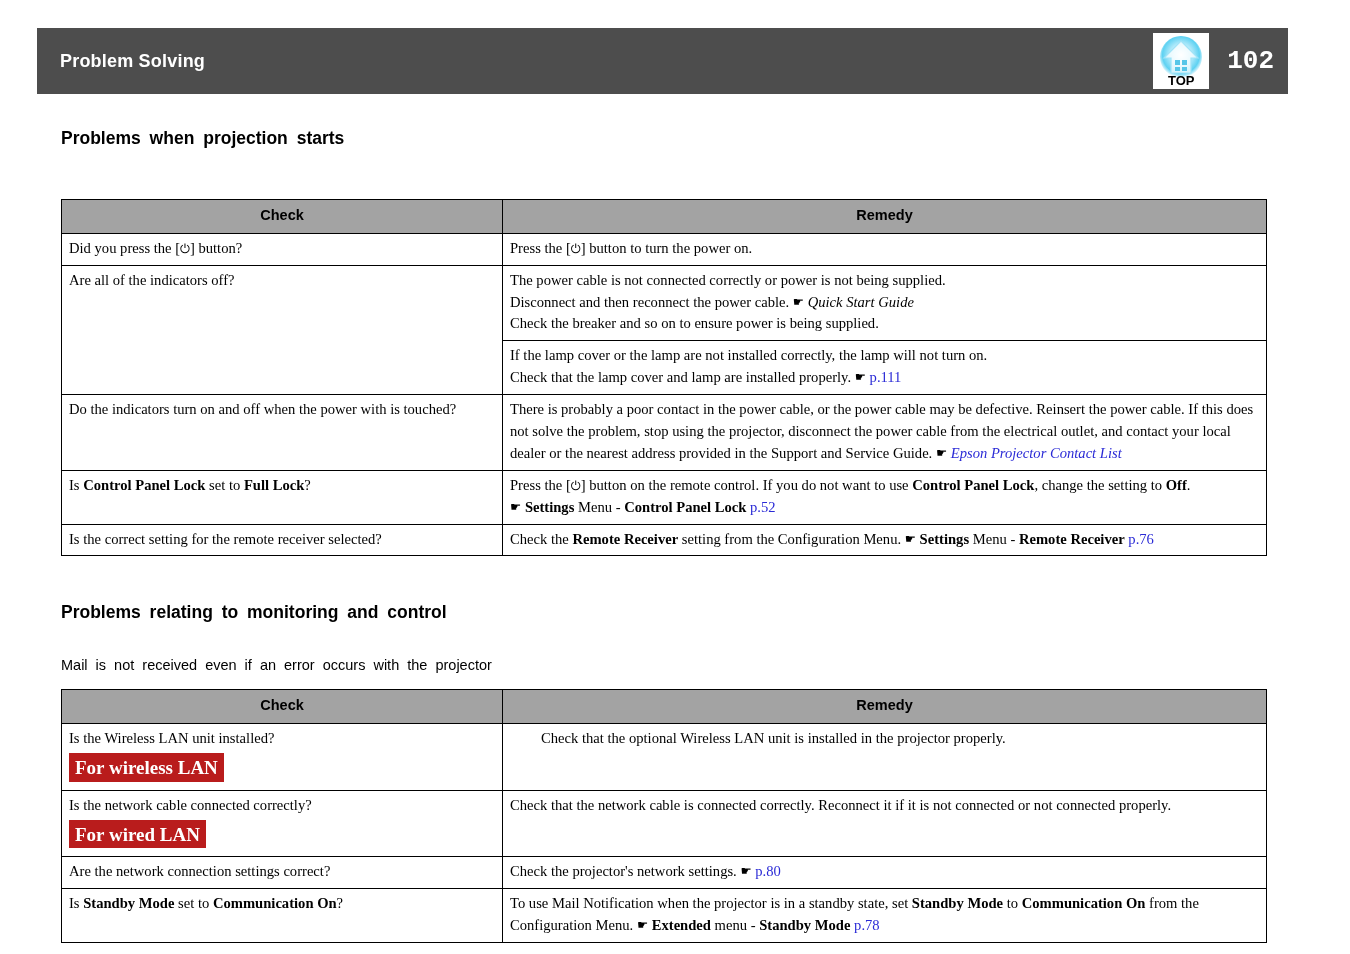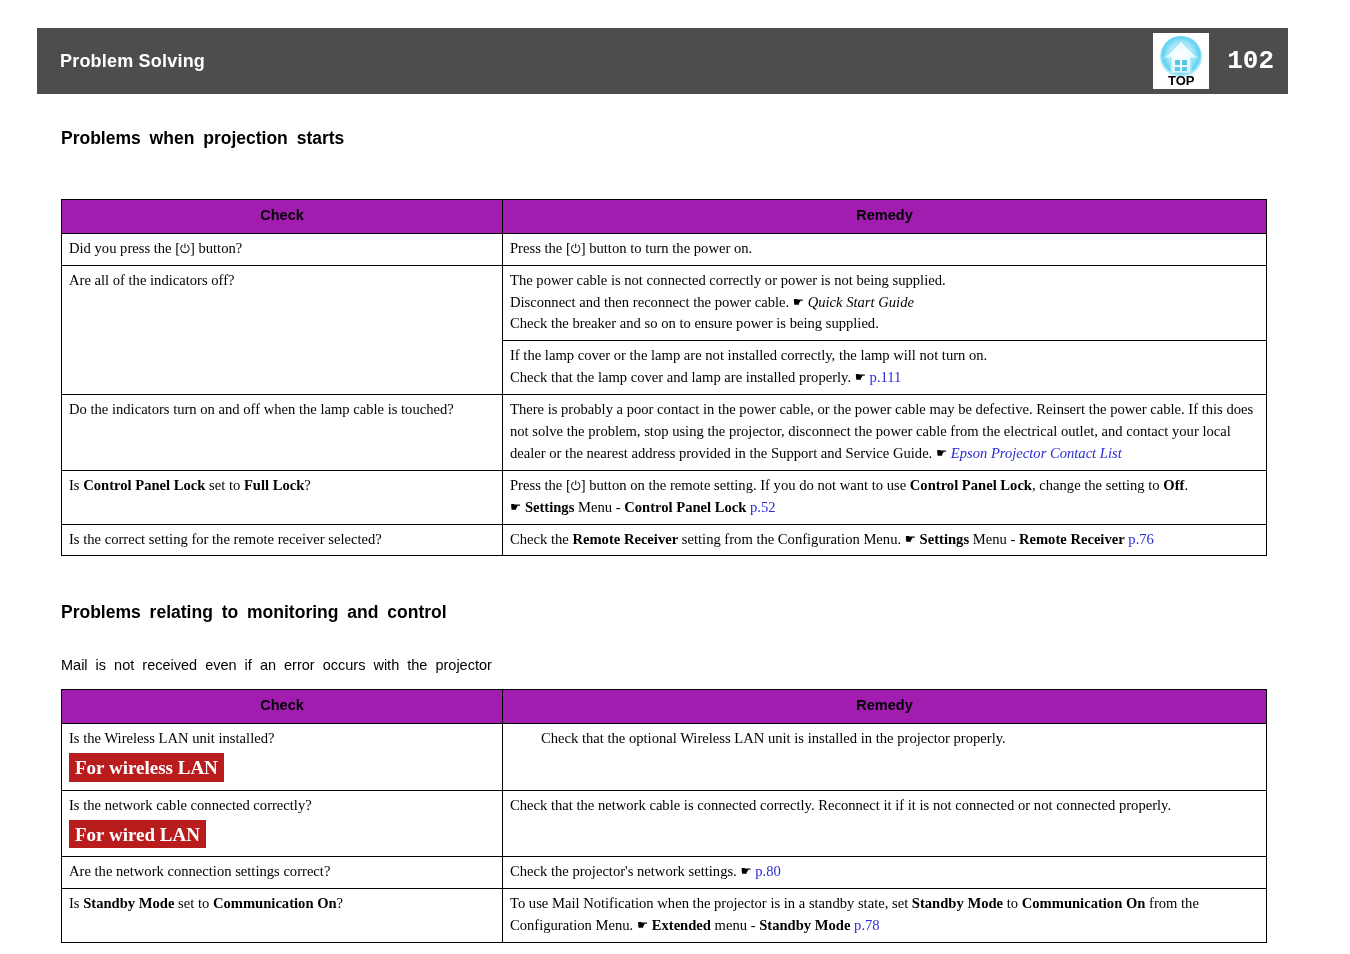--- a/index.html
+++ b/index.html
@@ -100,21 +100,21 @@
   table.doc-table td {
     border: 1px solid #000;
     padding: 4px 7px 5px 7px;
     vertical-align: top;
     font-family: "Liberation Serif", serif;
     font-size: 14.6px;
     line-height: 1.50;
     text-align: left;
   }
   table.doc-table th {
-    background: #a21caf;
+    background: #a3a3a3;
     text-align: center;
     font-weight: bold;
     font-family: "Liberation Sans", sans-serif;
     font-size: 14.5px;
     padding: 5px 6px 6px 6px;
   }
   col.c-check { width: 441px; }
   col.c-remedy { width: 764px; }
 
   .cell-line { display: block; }
@@ -217,32 +217,32 @@
               </td>
             </tr>
             <tr>
               <td>
                 <span class="cell-line"><span>If the lamp cover or the lamp are not installed correctly, the lamp will not turn on.</span></span>
                 <span class="cell-line"><span>Check that the lamp cover and lamp are installed properly. </span><span class="hand">☛</span><span> </span><span class="link">p.111</span></span>
               </td>
             </tr>
             <tr>
               <td>
-                <span class="cell-line"><span>Do the indicators turn on and off when the lamp cable is touched?</span></span>
+                <span class="cell-line"><span>Do the indicators turn on and off when the power with is touched?</span></span>
               </td>
               <td>
                 <span class="cell-line"><span>There is probably a poor contact in the power cable, or the power cable may be defective. Reinsert the power cable. If this does not solve the problem, stop using the projector, disconnect the power cable from the electrical outlet, and contact your local dealer or the nearest address provided in the Support and Service Guide. </span><span class="hand">☛</span><span> </span><span class="link-ital">Epson Projector Contact List</span></span>
               </td>
             </tr>
             <tr>
               <td>
                 <span class="cell-line"><span>Is </span><span class="bold">Control Panel Lock</span><span> set to </span><span class="bold">Full Lock</span><span>?</span></span>
               </td>
               <td>
-                <span class="cell-line"><span>Press the [</span><span class="pwr">⏻</span><span>] button on the remote setting. If you do not want to use </span><span class="bold">Control Panel Lock</span><span>, change the setting to </span><span class="bold">Off</span><span>.</span></span>
+                <span class="cell-line"><span>Press the [</span><span class="pwr">⏻</span><span>] button on the remote control. If you do not want to use </span><span class="bold">Control Panel Lock</span><span>, change the setting to </span><span class="bold">Off</span><span>.</span></span>
                 <span class="cell-line"><span class="hand">☛</span><span> </span><span class="bold">Settings</span><span> Menu - </span><span class="bold">Control Panel Lock</span><span> </span><span class="link">p.52</span></span>
               </td>
             </tr>
             <tr>
               <td>
                 <span class="cell-line"><span>Is the correct setting for the remote receiver selected?</span></span>
               </td>
               <td>
                 <span class="cell-line"><span>Check the </span><span class="bold">Remote Receiver</span><span> setting from the Configuration Menu. </span><span class="hand">☛</span><span> </span><span class="bold">Settings</span><span> Menu - </span><span class="bold">Remote Receiver</span><span> </span><span class="link">p.76</span></span>
               </td>

